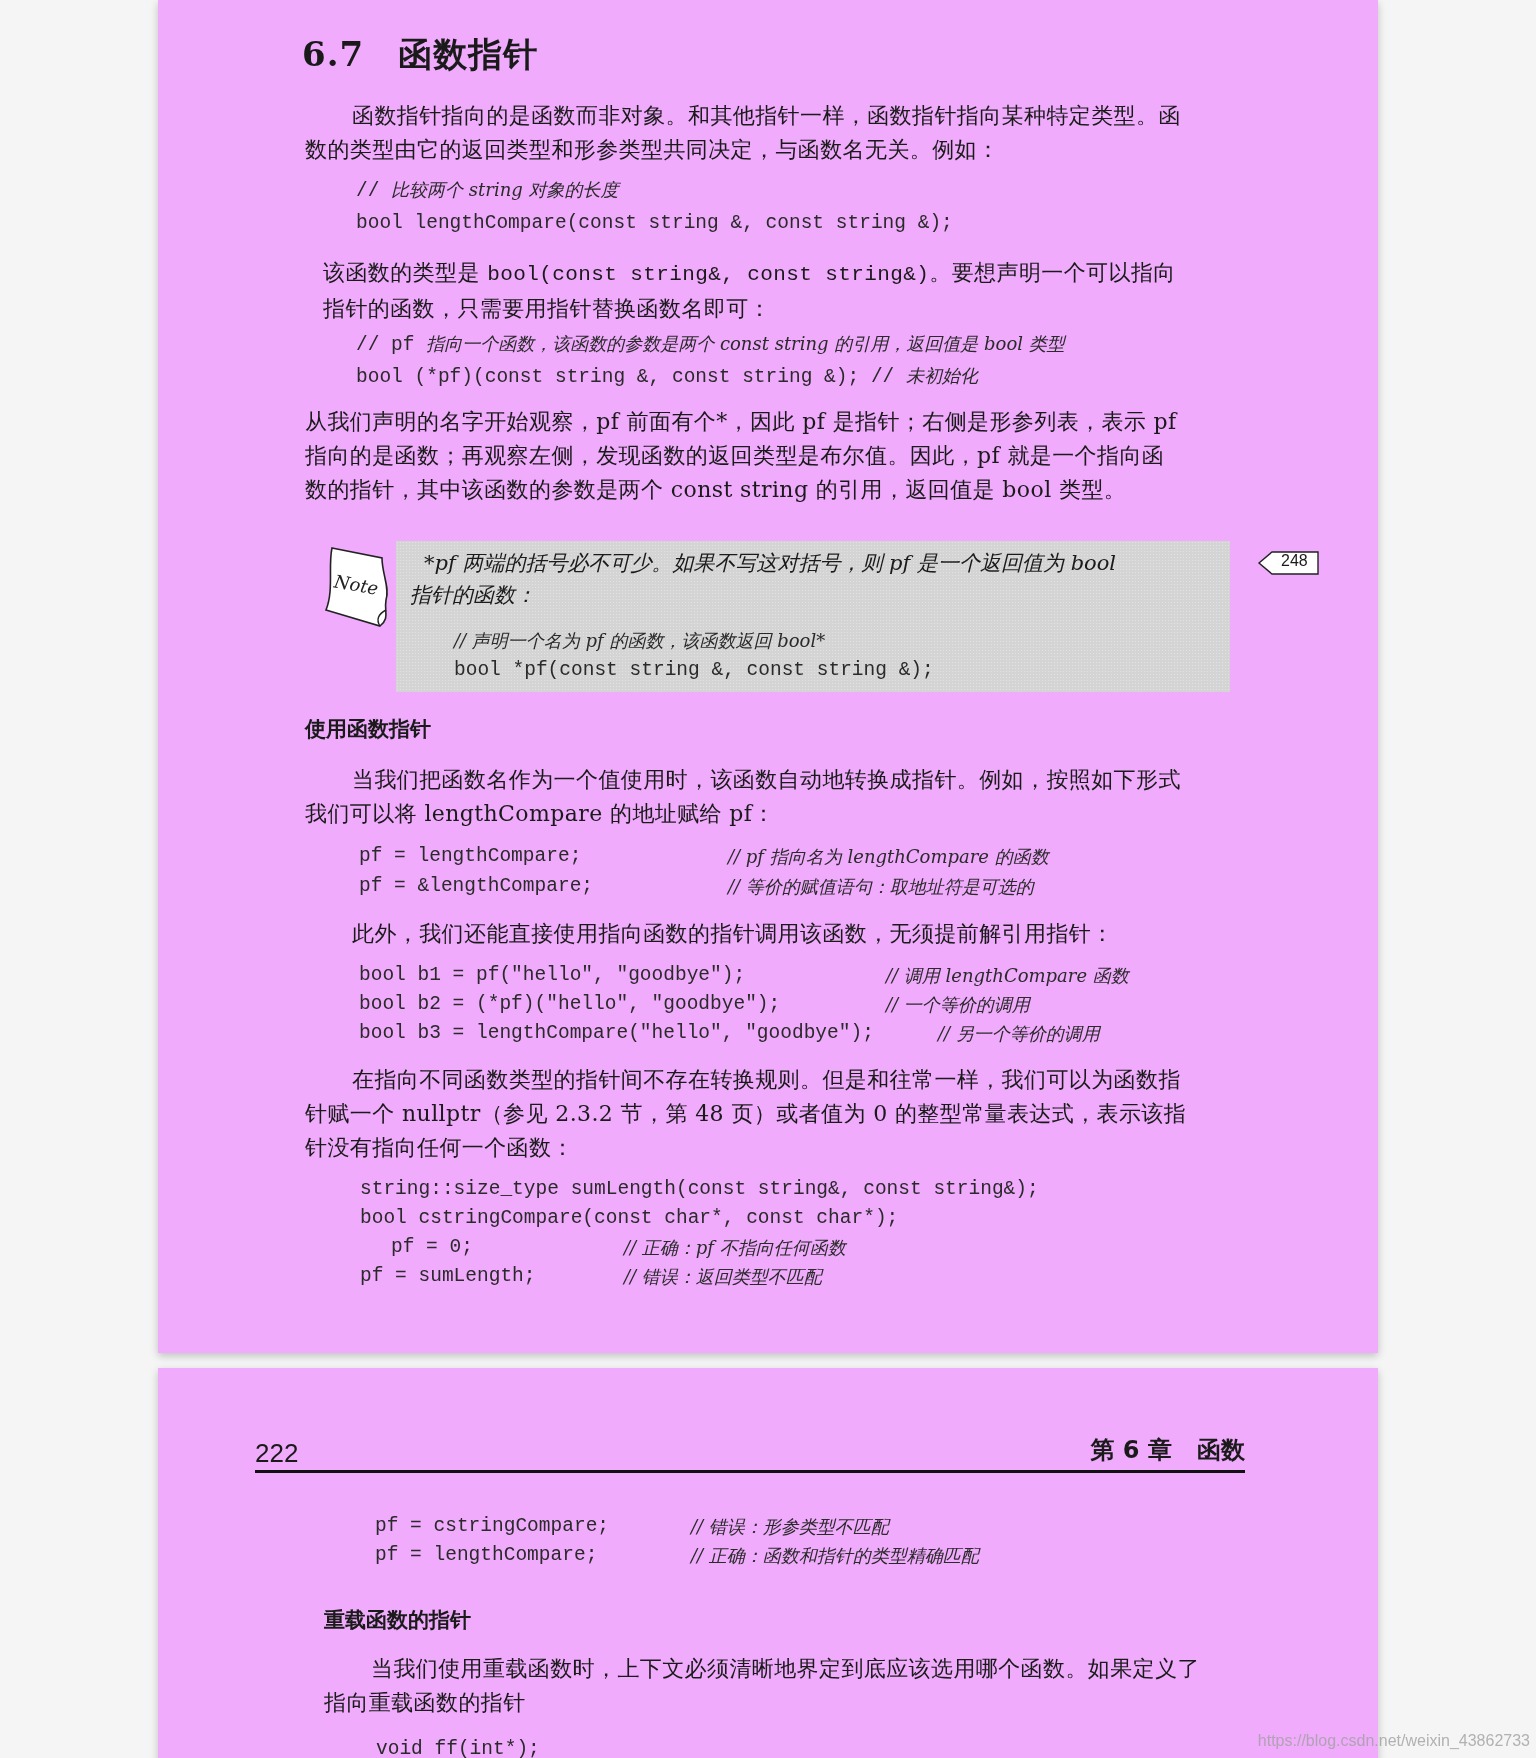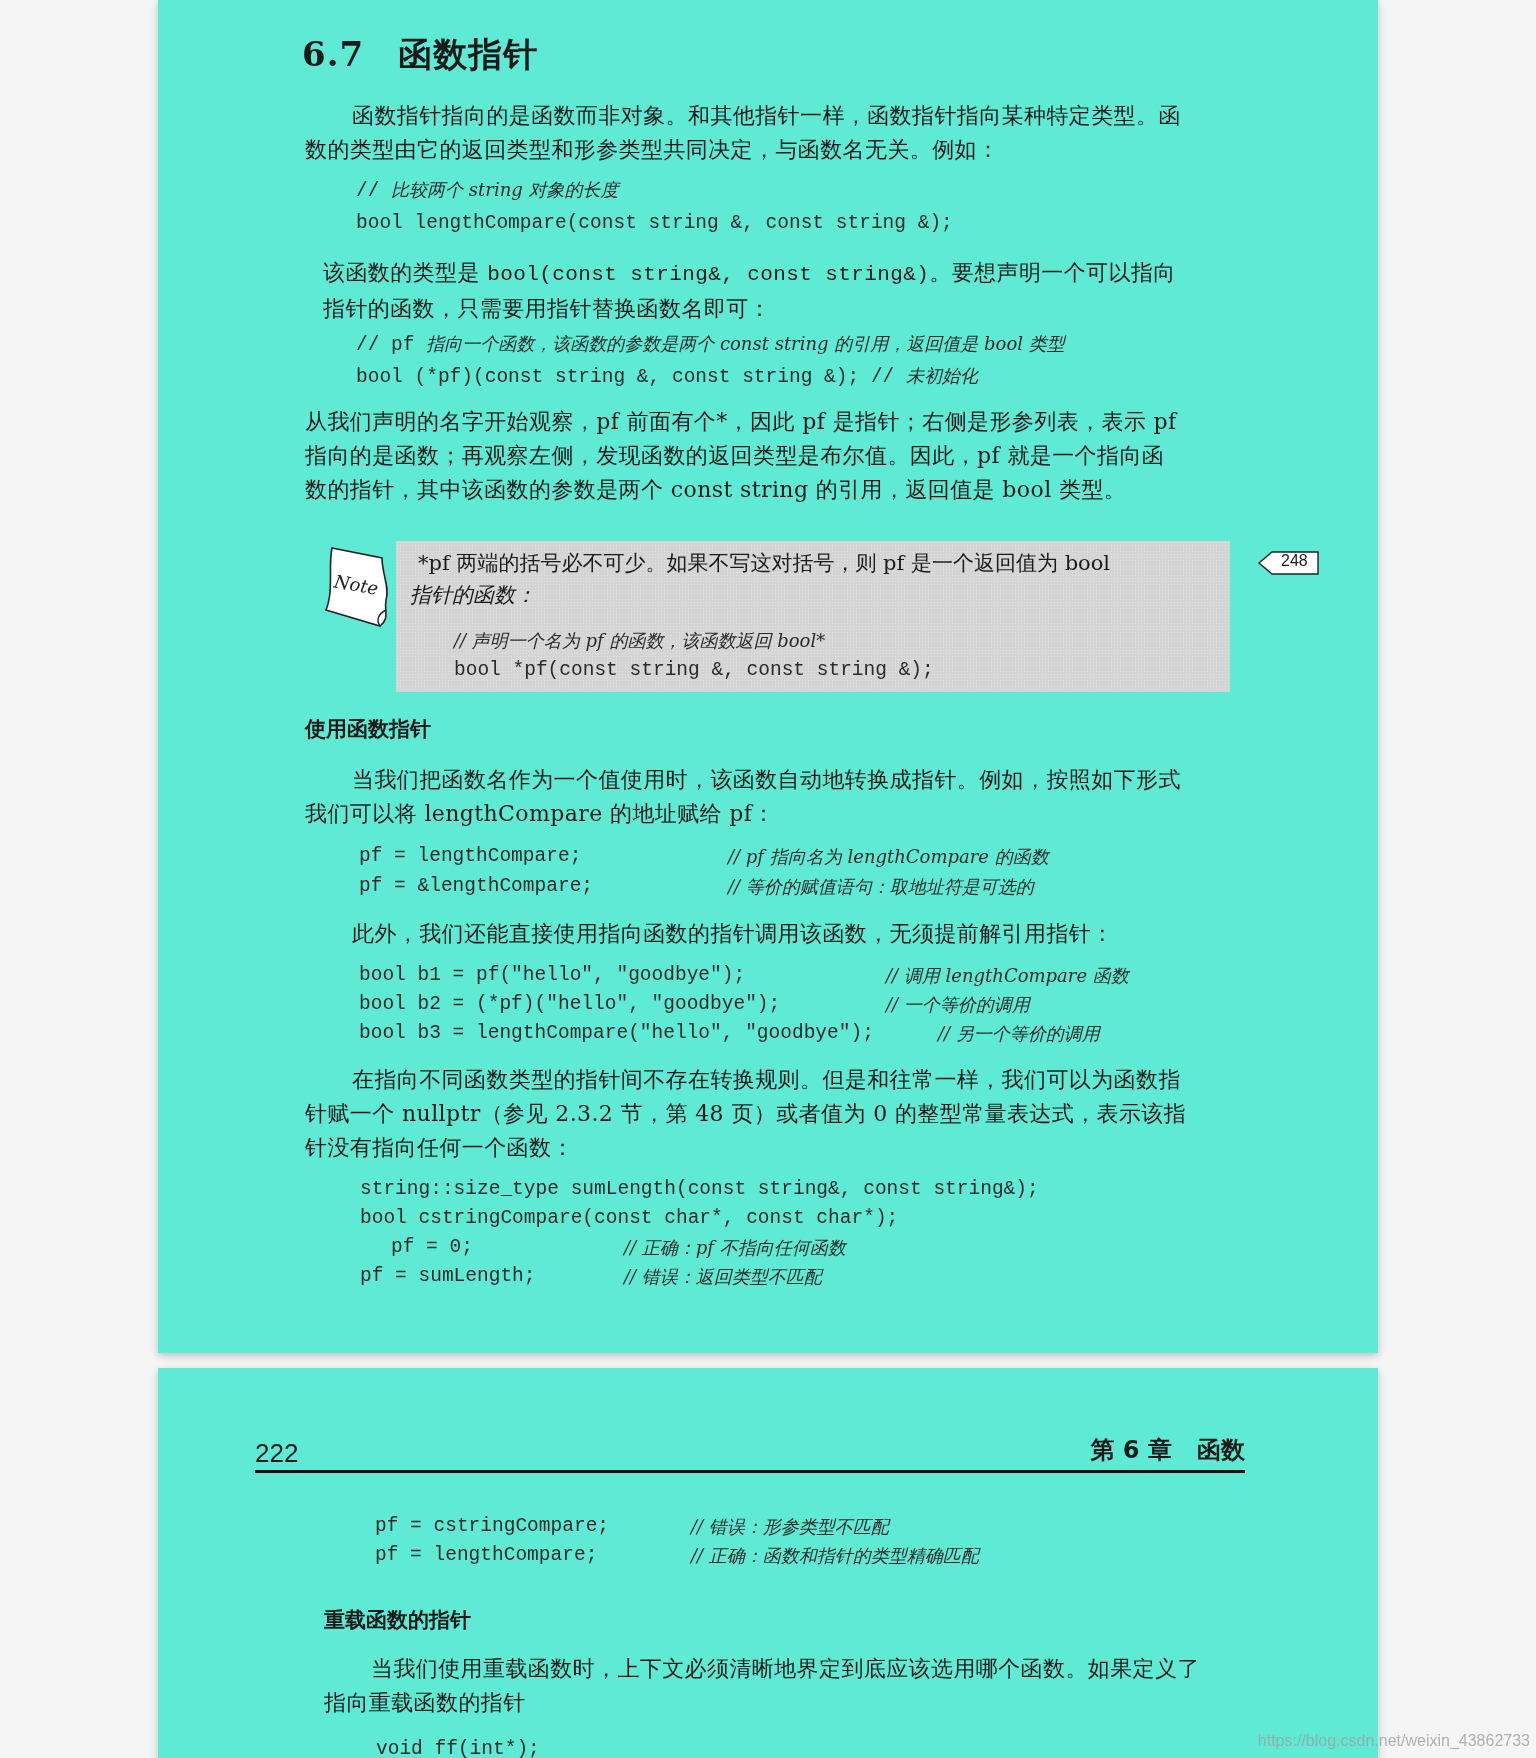--- a/index.html
+++ b/index.html
@@ -2,21 +2,21 @@
 <html><head>
 <meta charset="utf-8">
 <style>
   html, body { margin:0; padding:0; }
   body {
     width:1536px; height:1758px; overflow:hidden;
     background:#f5f5f5; position:relative;
     font-family:"DejaVu Serif","Liberation Serif",serif; color:#1a1a1a;
   }
   .page {
-    position:absolute; left:158px; width:1220px; background:#5eead4;
+    position:absolute; left:158px; width:1220px; background:#f0abfc;
     box-shadow:0 3px 8px rgba(0,0,0,0.22);
   }
   #page1 { top:0; height:1353px; }
   #page2 { top:1368px; height:420px; }
   .abs { position:absolute; white-space:nowrap; }
   .title { font-family:"DejaVu Serif","Liberation Serif",serif; font-weight:bold; font-size:34px; letter-spacing:1px; }
   .title .num { margin-right:34px; }
   .para { position:absolute; left:147px; width:935px; font-size:22px; line-height:34px; letter-spacing:0.4px; }
   .indent { text-indent:47px; }
   .codeline { position:absolute; white-space:pre; font-family:"Liberation Mono","DejaVu Sans Mono",monospace; font-size:19.5px; color:#2a2a2a; }
@@ -71,21 +71,21 @@
     <div>指向的是函数；再观察左侧，发现函数的返回类型是布尔值。因此，pf 就是一个指向函</div>
     <div>数的指针，其中该函数的参数是两个 const string 的引用，返回值是 bool 类型。</div>
   </div>
 
   <svg class="note-icon" viewBox="0 0 80 86">
     <path d="M12 4 L62 14 C62 30 70 44 66 56 C64 68 70 74 60 82 L6 66 C14 46 8 22 12 4 Z" fill="#fff" stroke="#222" stroke-width="1.6"></path>
     <path d="M60 82 C56 76 58 70 66 66" fill="none" stroke="#222" stroke-width="1.4"></path>
     <text x="14" y="46" font-family="DejaVu Serif, serif" font-style="italic" font-size="18" fill="#222" transform="rotate(10 30 40)">Note</text>
   </svg>
   <div class="note-box">
-    <div class="abs" style="left:22px; top:6px; font-size:21px; line-height:32px; ">*pf 两端的括号必不可少。如果不写这对括号，则 pf 是一个返回值为 bool</div>
+    <div class="abs" style="left:28px; top:6px; font-size:21px; line-height:32px; font-style:italic;">*pf 两端的括号必不可少。如果不写这对括号，则 pf 是一个返回值为 bool</div>
     <div class="abs" style="left:14px; top:38px; font-size:21px; line-height:32px; font-style:italic;">指针的函数：</div>
     <div class="codeline" style="left:58px; top:88px;"><span class="cmt">// 声明一个名为 pf 的函数，该函数返回 bool*</span></div>
     <div class="codeline" style="left:58px; top:118px;">bool *pf(const string &amp;, const string &amp;);</div>
   </div>
 
   <svg class="page-tag" viewBox="0 0 62 24" style="overflow:visible">
     <path d="M1 12 L14 1 L60 1 L60 23 L14 23 Z" fill="#fff" stroke="#222" stroke-width="1.4"></path>
   </svg>
   <div class="abs" style="left:1123px; top:552px; font-family:'Liberation Sans','DejaVu Sans',sans-serif; font-size:16px;">248</div>
 

